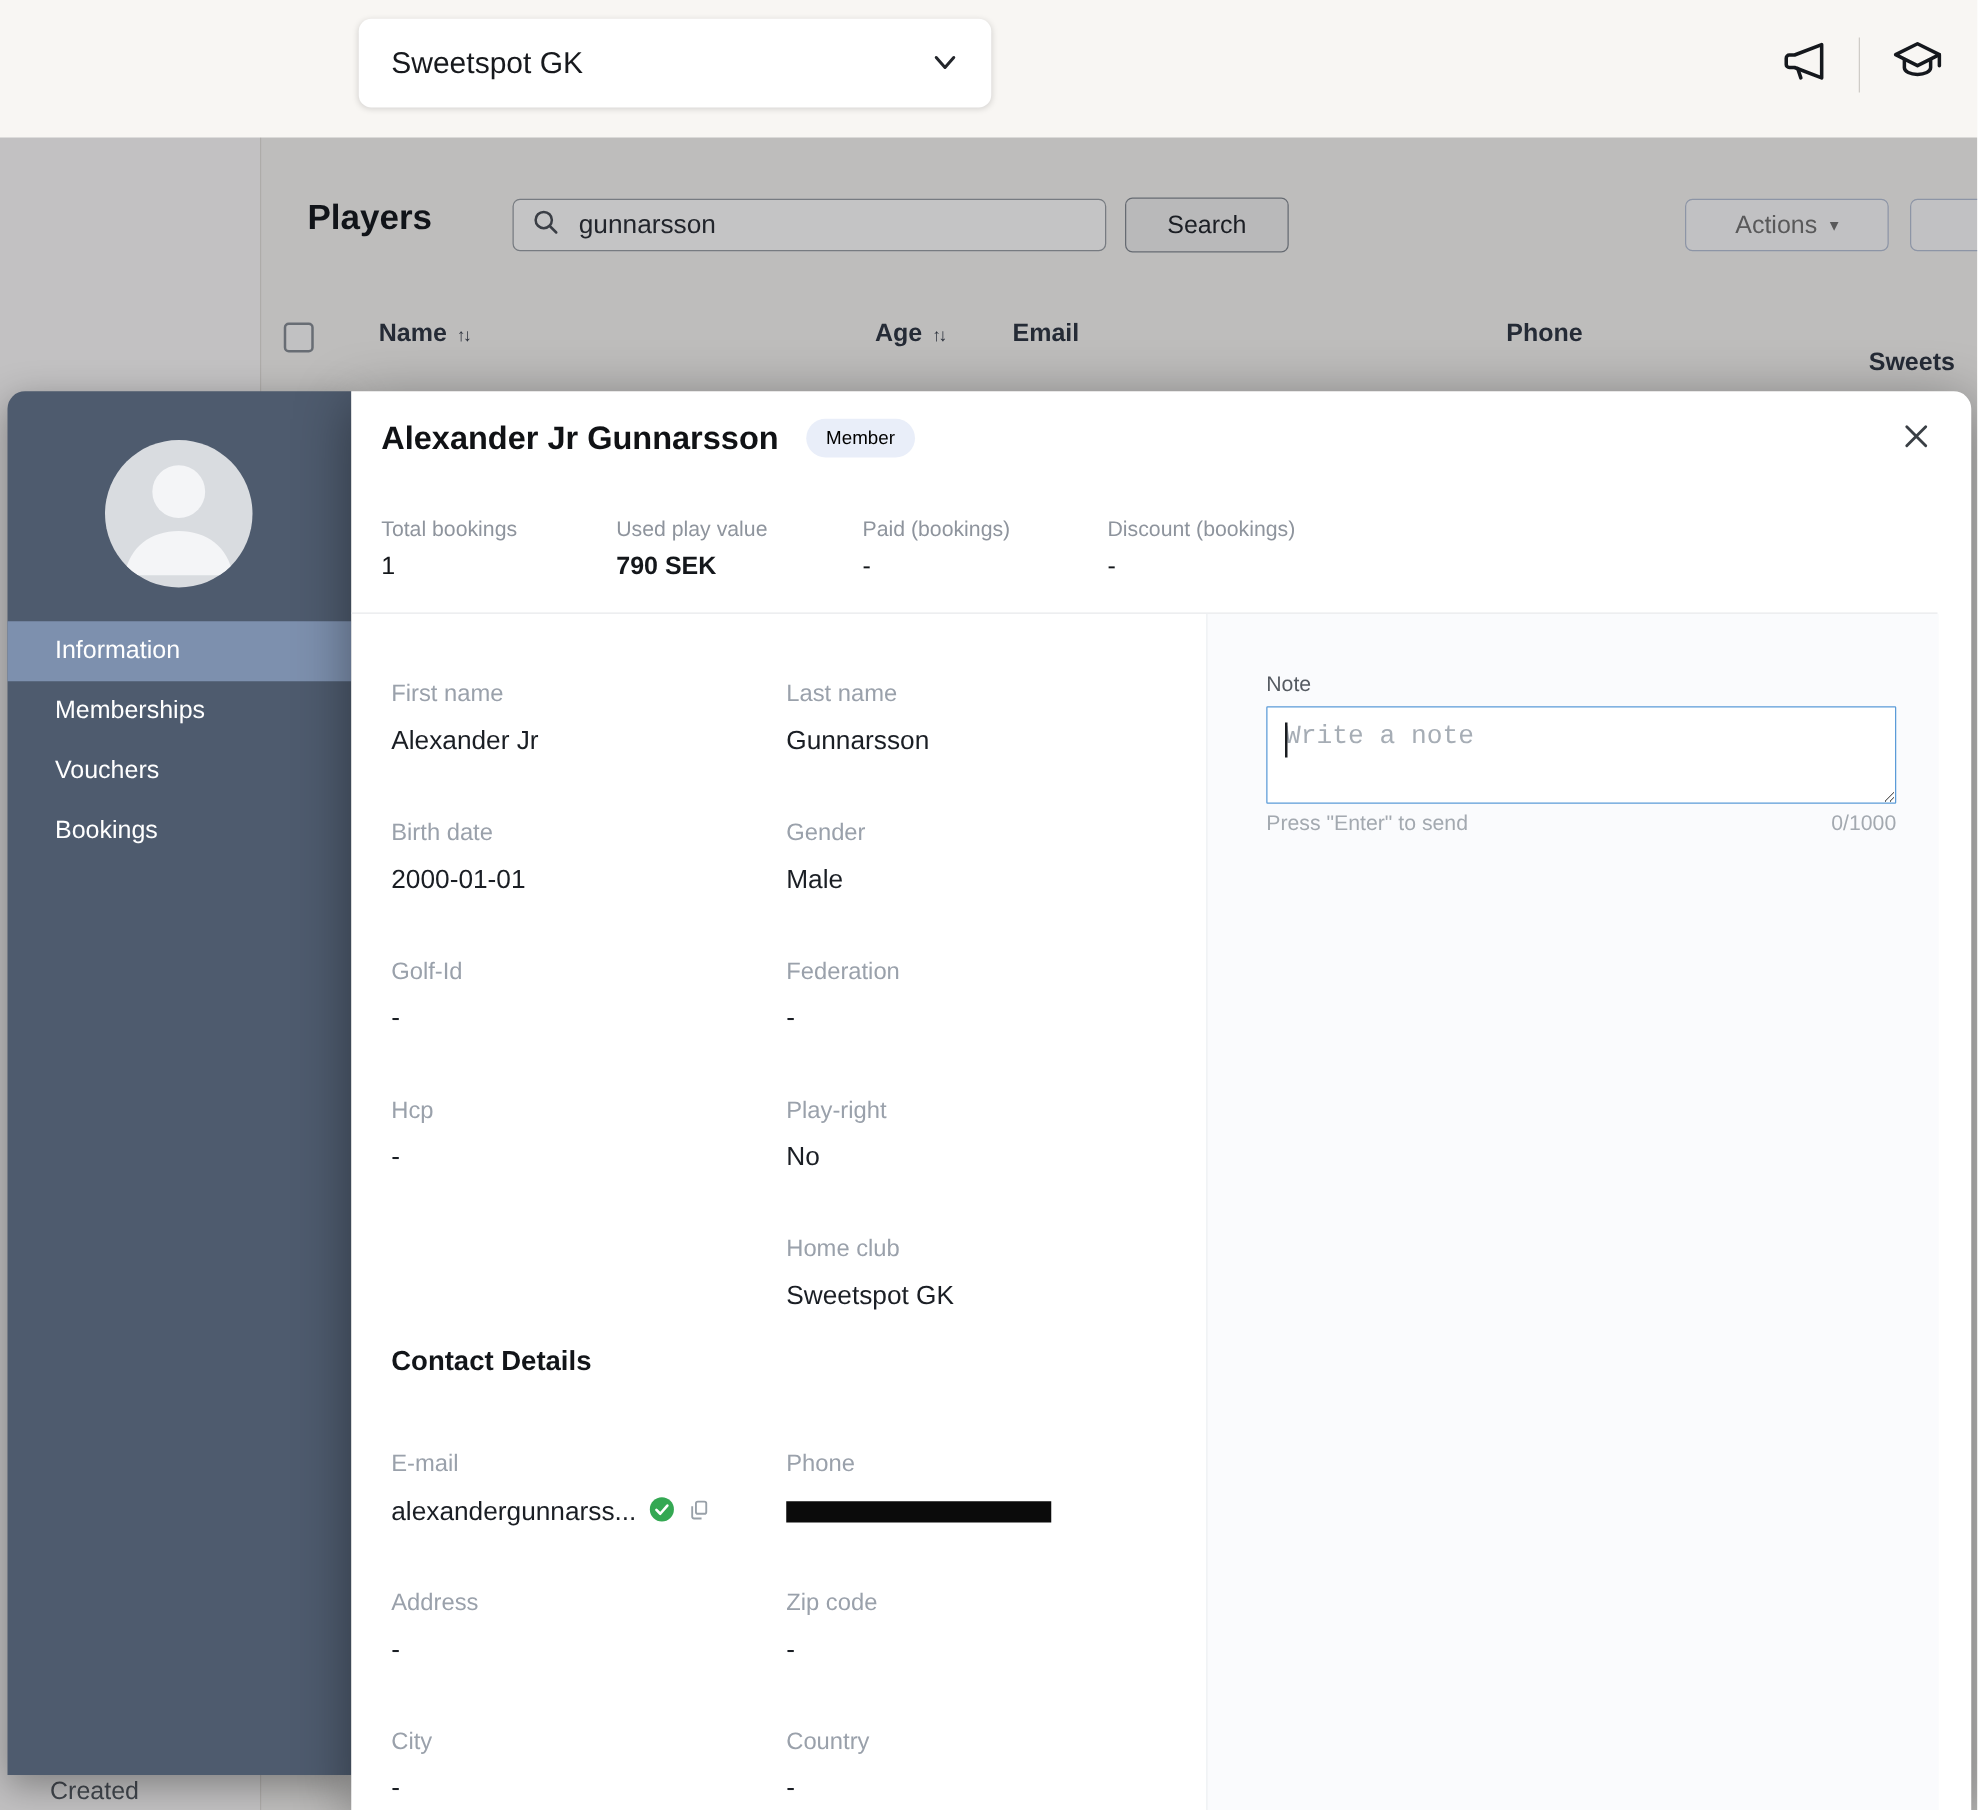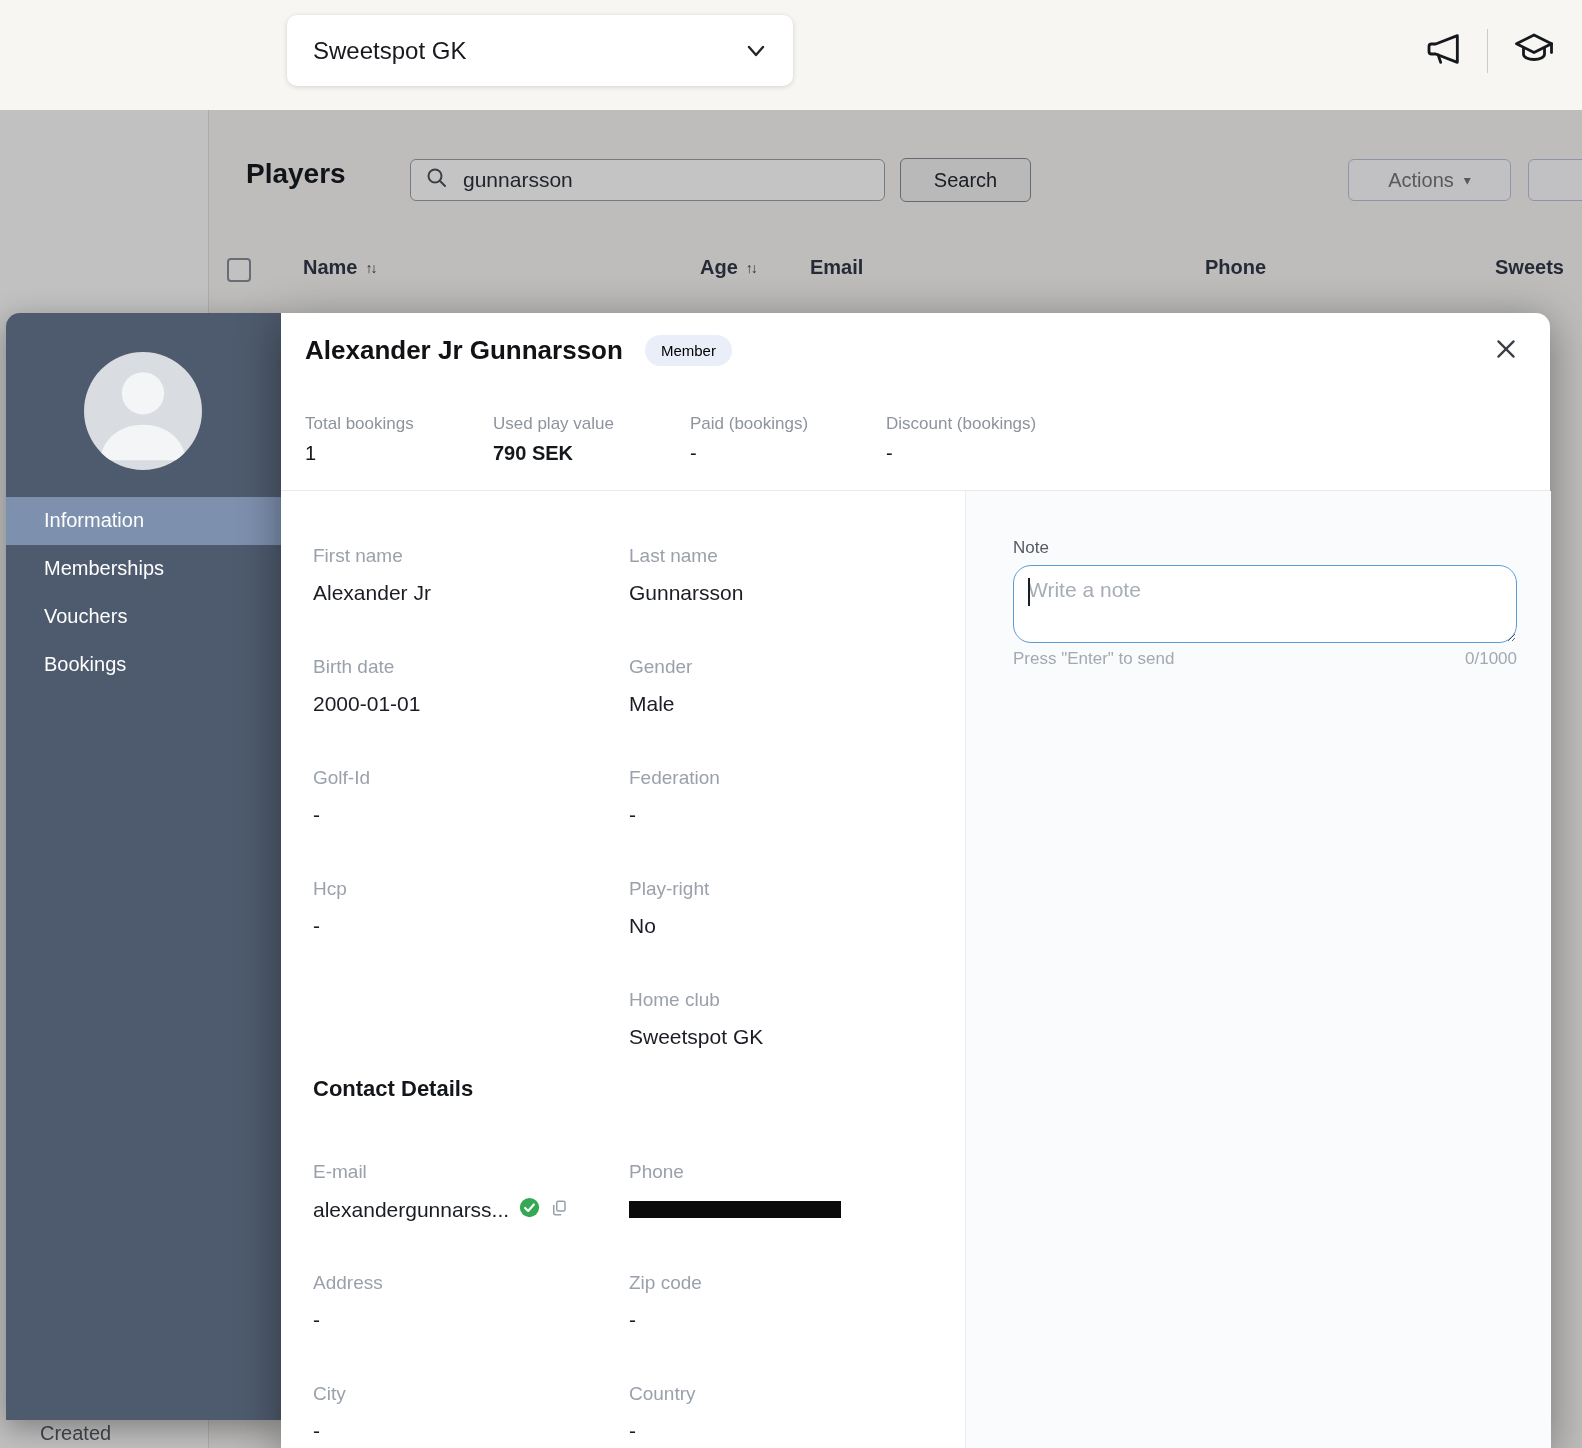--- a/index.html
+++ b/index.html
@@ -34,40 +34,40 @@
 
   
   .modal-wrap{position:absolute;left:6px;top:313px;width:1544px;height:1135px;}
   .m-sidebar{position:absolute;left:0;top:0;width:275px;height:1107px;background:#4e5b6e;
     border-top-left-radius:14px;box-shadow:0 8px 30px rgba(0,0,0,.35);}
   .avatar{position:absolute;left:78px;top:39px;width:118px;height:118px;border-radius:50%;background:#d9dce0;overflow:hidden;}
   .m-nav{position:absolute;left:0;top:184px;width:275px;}
   .m-nav-item{height:48px;line-height:47px;padding-left:38px;font-size:20px;color:#ffffff;cursor:pointer;}
   .m-nav-item.active{background:#7d90ae;}
   .m-main{position:absolute;left:275px;top:0;width:1269px;height:1135px;background:#ffffff;
-    border-top-right-radius:14px;box-shadow:0 8px 44px rgba(0,0,0,.4);}
+    border-top-right-radius:14px;box-shadow:0 8px 44px rgba(0,0,0,.4);padding-left:27px;}
   .title-row{position:absolute;left:24px;top:22px;display:flex;align-items:center;gap:22px;}
   .p-title{font-size:26px;font-weight:700;color:#101215;}
   .badge{padding:7px 16px;border-radius:18px;background:#e9eef9;color:#000000;font-size:15px;}
   .close-btn{position:absolute;right:26px;top:18px;width:36px;height:36px;display:flex;align-items:center;justify-content:center;cursor:pointer;}
   .stat{position:absolute;top:101px;}
   .stat-l{font-size:17px;color:#8e949d;}
   .stat-v{font-size:20px;color:#14171b;margin-top:8px;}
   .stat-v.bold{font-weight:700;}
   .hdr-line{position:absolute;left:0;top:177px;width:1269px;height:1px;background:#e7e9ec;}
   .note-panel{position:absolute;left:684px;top:178px;width:585px;height:957px;background:#fafbfd;border-left:1px solid #edeff2;}
   .cell{position:absolute;margin-top:16px;}
   .flabel{font-size:19px;color:#9aa1ab;}
   .fvalue{font-size:21px;color:#1a1e24;margin-top:14px;}
   .sec-h{position:absolute;left:32px;top:763px;font-size:22px;font-weight:700;color:#121519;}
   .email-row{display:flex;align-items:center;gap:10px;margin-top:14px;}
   .redact{margin-top:18px;width:212px;height:17px;background:#0b0b0b;}
   .note-label{position:absolute;left:732px;top:225px;font-size:17px;color:#565b62;}
   .note-ta{position:absolute;left:732px;top:252px;width:504px;height:78px;box-sizing:border-box;border:1.5px solid #5b9bd8;
-    border-radius:18px;padding:12px 14px;font-size:21px;font-family:Liberation Sans, sans-serif;color:#1a1e24;background:#fff;outline:none;}
+    border-radius:1px;padding:12px 14px;font-size:21px;font-family:Liberation Mono, monospace;color:#1a1e24;background:#fff;outline:none;}
   .note-ta::placeholder{color:#a6adb5;}
   .caret{position:absolute;left:747px;top:265px;width:2px;height:28px;background:#1a1d21;}
   .note-foot{position:absolute;left:732px;top:336px;width:504px;display:flex;justify-content:space-between;
     font-size:17px;color:#a3a9b0;}
 </style>
 </head>
 <body>
 
 <div class="stage">
 
@@ -129,21 +129,21 @@
     <div class="col-h" style="left:700px;">
       <span>Age</span>
       <span class="sort-ic">↑↓</span>
     </div>
     <div class="col-h" style="left:810px;">
       <span>Email</span>
     </div>
     <div class="col-h" style="left:1205px;">
       <span>Phone</span>
     </div>
-    <div class="col-h" style="left:1495px;">
+    <div class="col-h" style="left:1495px;margin-top:23px;">
       <span>Sweets</span>
     </div>
 
     <div class="created-lb">Created</div>
   </div>
 
   <div class="dim"></div>
 
   <div class="modal-wrap">
 

